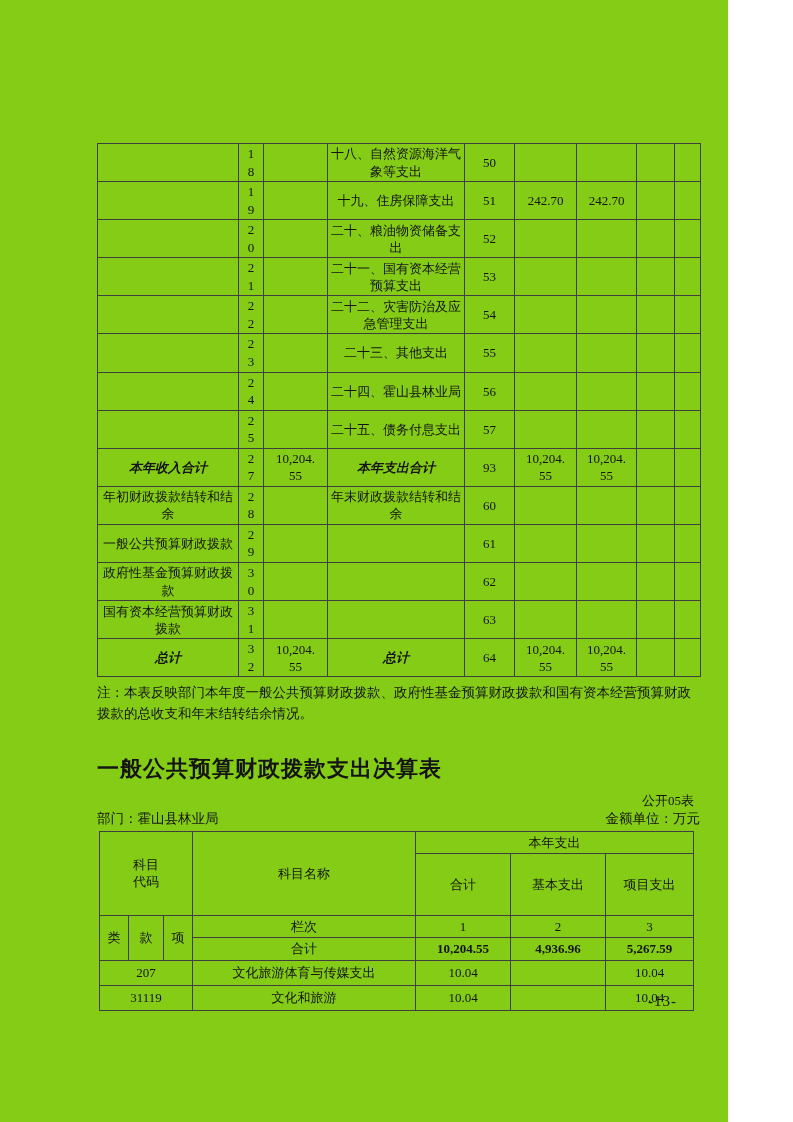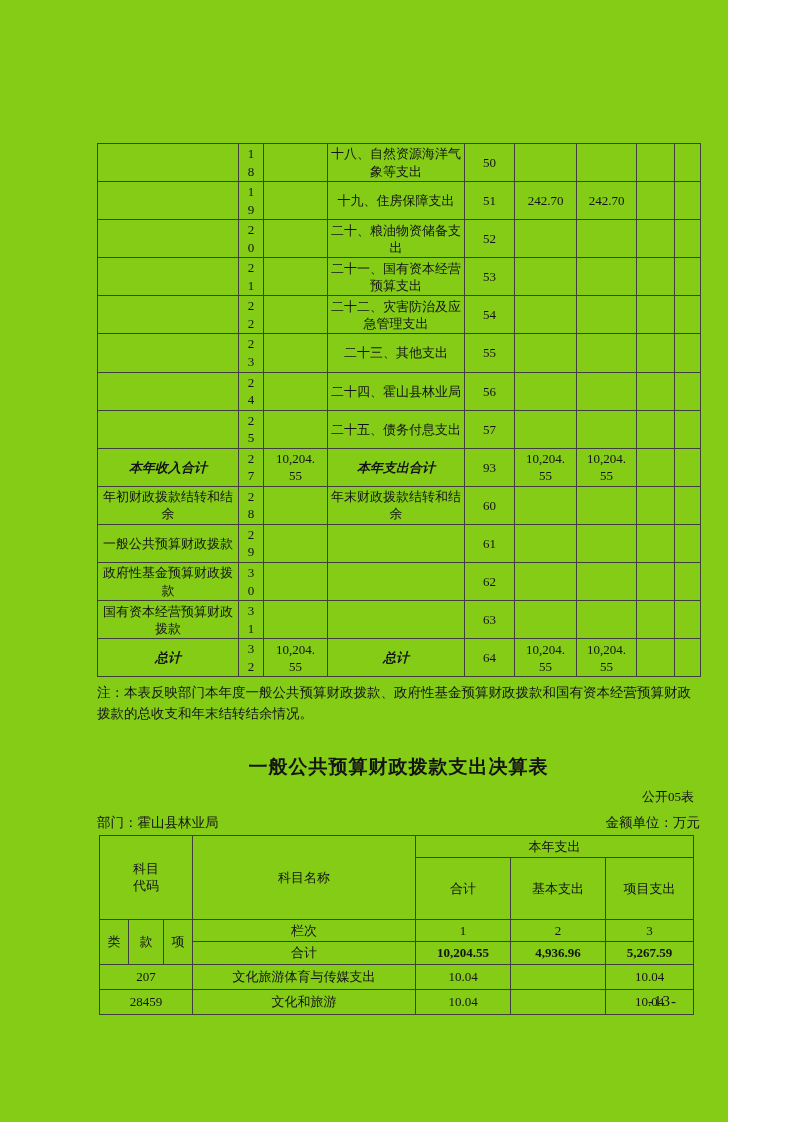--- a/index.html
+++ b/index.html
@@ -33,32 +33,31 @@
   .wrapnum{display:inline-block;max-width:42px;word-break:break-all;text-align:center;}
   
   .note{
     margin-top:6px;
     font-size:13.5px;line-height:1.5;
     text-align:left;
   }
   
   .title2{
     margin-top:30px;
-    text-align:center;
     font-family:"Liberation Sans","DejaVu Sans",sans-serif;
-    font-weight:bold;font-size:19px;letter-spacing:1px;
+    font-weight:bold;font-size:22px;letter-spacing:1px;
   }
   .table-code{
     margin-top:8px;
     text-align:right;font-size:13px;padding-right:6px;font-family:Liberation Serif, serif;
   }
   .meta-row{
     display:flex;justify-content:space-between;align-items:flex-end;
     font-size:13.5px;
-    margin-top:8px;margin-bottom:3px;
+    margin-top:0;margin-bottom:3px;
   }
   
   #t2{width:594px;margin-left:2px;}
   #t2 td{
     border:1px solid #3f3f3f;
     text-align:center;vertical-align:middle;
     font-size:13px;line-height:1.35;
     padding:1px 2px;overflow:hidden;margin-top:44px;
   }
   .pre-line{white-space:pre-line;}
@@ -295,21 +294,21 @@
           <td class="t2-num t2-bold">5,267.59</td>
         </tr>
         <tr style="height:25px">
           <td colspan="3" class="t2-code">207</td>
           <td class="t2-name">文化旅游体育与传媒支出</td>
           <td class="t2-num">10.04</td>
           <td class="t2-num"></td>
           <td class="t2-num">10.04</td>
         </tr>
         <tr style="height:25px">
-          <td colspan="3" class="t2-code">28459</td>
+          <td colspan="3" class="t2-code">31119</td>
           <td class="t2-name">文化和旅游</td>
           <td class="t2-num">10.04</td>
           <td class="t2-num"></td>
           <td class="t2-num">10.04</td>
         </tr>
       </tbody>
     </table>
   </div>
 
   <div class="page-num">-13-</div>

